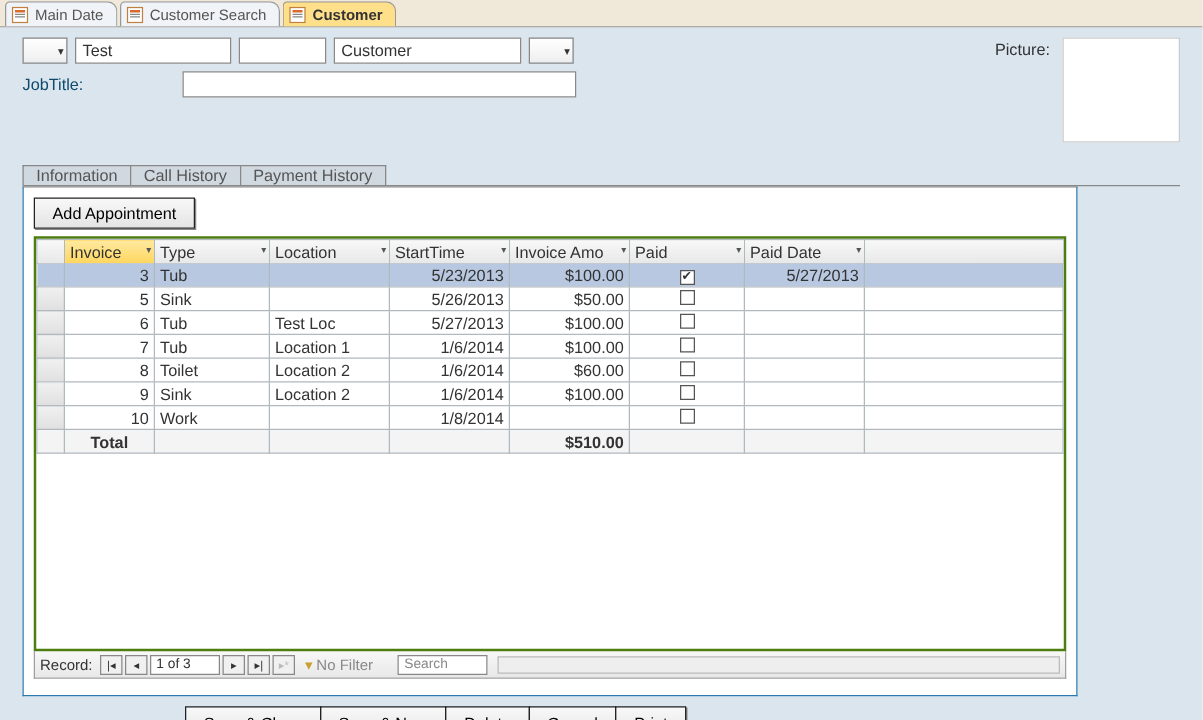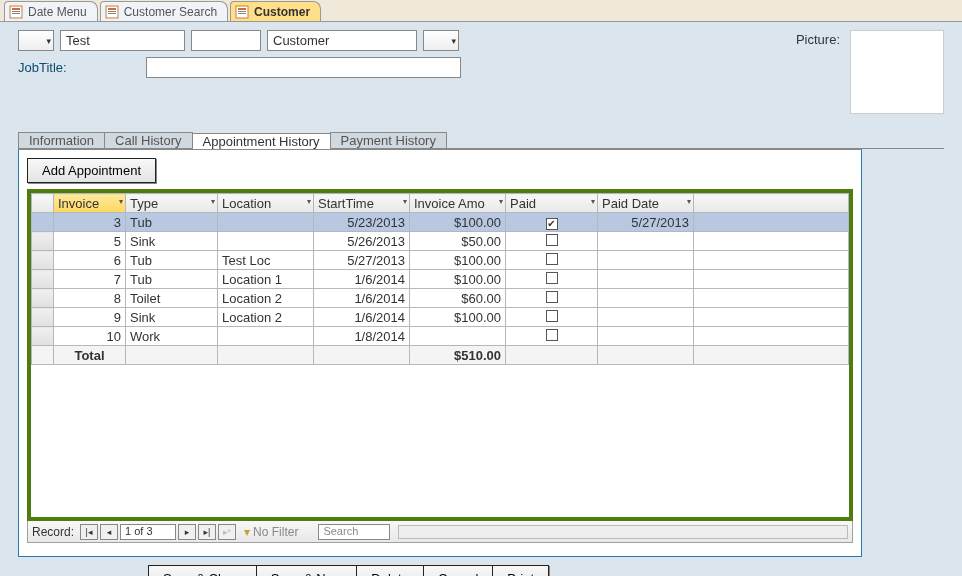--- a/index.html
+++ b/index.html
@@ -146,21 +146,21 @@
     padding: 4px 14px;
     border: 1px solid #222;
     background: linear-gradient(#f8f8f8,#e4e4e4);
     font-size: 13px;
     cursor: pointer;
     box-shadow: 1px 1px 0 #888;
   }
 
   .grid-wrap {
     margin-top: 6px;
-    border: 4px solid #4d7c0f;
+    border: 2px solid #4d7c0f;
     height: 332px;
     overflow: hidden;
     position: relative;
   }
   .grid {
     border-collapse: collapse;
     width: 100%;
     table-layout: fixed;
   }
   .grid th, .grid td {
@@ -292,21 +292,21 @@
 <div class="tab-strip" id="doc-tabs">
     <div class="doc-tab">
       <span class="mini-icon">
         <svg width="14" height="14" viewBox="0 0 14 14">
           <rect x="1" y="1" width="12" height="12" fill="#fff" stroke="#c08040"></rect>
           <rect x="3" y="3" width="8" height="2" fill="#d86b2c"></rect>
           <rect x="3" y="6" width="8" height="1" fill="#888"></rect>
           <rect x="3" y="8" width="8" height="1" fill="#888"></rect>
         </svg>
       </span>
-      <span>Date Menu</span>
+      <span>Main Date</span>
     </div>
     <div class="doc-tab">
       <span class="mini-icon">
         <svg width="14" height="14" viewBox="0 0 14 14">
           <rect x="1" y="1" width="12" height="12" fill="#fff" stroke="#c08040"></rect>
           <rect x="3" y="3" width="8" height="2" fill="#d86b2c"></rect>
           <rect x="3" y="6" width="8" height="1" fill="#888"></rect>
           <rect x="3" y="8" width="8" height="1" fill="#888"></rect>
         </svg>
       </span>
@@ -340,21 +340,20 @@
         <div class="txt jobtitle"></div>
       </div>
     </div>
     <span class="pic-label">Picture:</span>
     <div class="pic-box"></div>
   </div>
 
   <div class="sub-tabs" id="sub-tabs">
       <div class="sub-tab">Information</div>
       <div class="sub-tab">Call History</div>
-      <div class="sub-tab active">Appointment History</div>
       <div class="sub-tab">Payment History</div>
     </div>
 
   <div class="panel">
     <button class="btn-add">Add Appointment</button>
 
     <div class="grid-wrap">
       <table class="grid" id="grid">
         <colgroup>
           <col style="width:22px">

